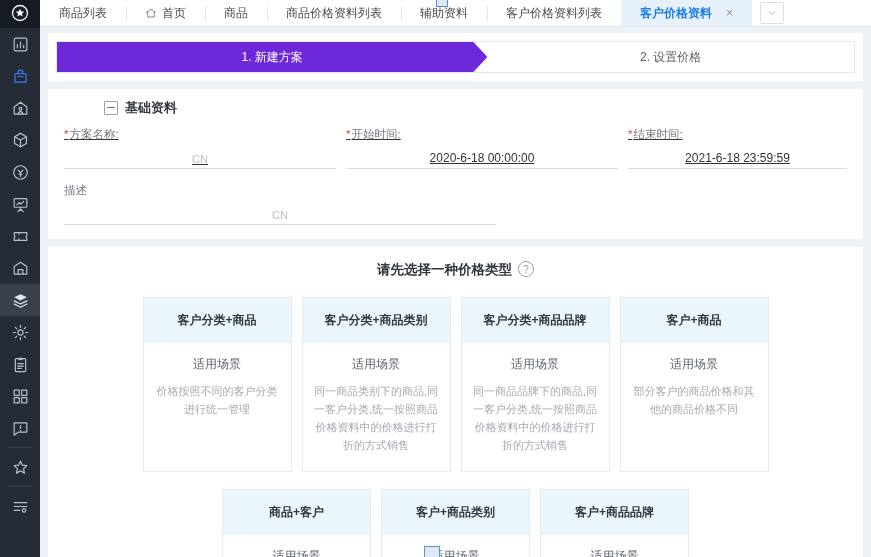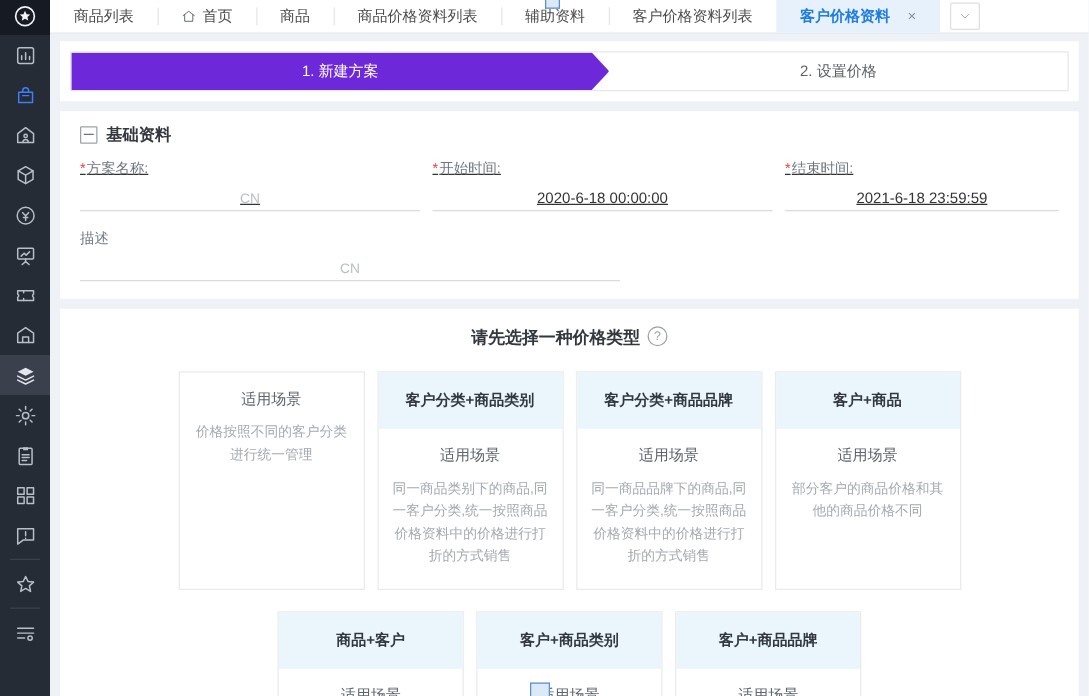--- a/index.html
+++ b/index.html
@@ -42,21 +42,21 @@
   
   .steps-panel{padding:8px;}
   .steps{position:relative;height:30px;border:1px solid #e6e8ec;background:#fff;}
   .step{position:absolute;top:0;bottom:0;display:flex;align-items:center;justify-content:center;font-size:12px;cursor:pointer;}
   .step-active{left:0;width:54%;background:#6d28d9;color:#fff;
     clip-path:polygon(0 0,calc(100% - 14px) 0,100% 50%,calc(100% - 14px) 100%,0 100%);}
   .step-next{left:54%;right:0;color:#5c6066;}
 
   
   .form-panel{margin-top:8px;padding:10px 16px 14px 16px;}
-  .section-header{display:flex;align-items:center;margin-bottom:10px;}
+  .section-header{display:flex;align-items:center;margin-bottom:10px;margin-left:40px;}
   .collapse-box{width:12px;height:12px;border:1px solid #9aa3ad;border-radius:1px;position:relative;margin-right:7px;cursor:pointer;flex-shrink:0;}
   .collapse-box::after{content:"";position:absolute;left:2px;right:2px;top:5px;height:1px;background:#6b7480;}
   .section-title{font-weight:bold;font-size:13px;color:#33383f;}
   .form-grid{display:flex;gap:10px;text-decoration:underline;}
   .field{display:flex;flex-direction:column;}
   .field-w1{width:272px;}.field-w2{width:272px;}.field-w3{flex:1;}
   .field-label{color:#707680;font-size:11.5px;margin-bottom:5px;}
   .req{color:#e64545;margin-right:1px;}
   .field-input{display:flex;align-items:flex-end;justify-content:center;height:21px;border-bottom:1px solid #d8dce2;cursor:text;}
   .field-value{color:#303338;font-size:12px;padding-bottom:3px;}
@@ -313,20 +313,21 @@
         </div>
       </div>
 
       <div class="panel cards-panel">
         <div class="cards-heading">
           <span>请先选择一种价格类型</span>
           <span class="help-circle">?</span>
         </div>
         <div id="cards-row-0" class="cards-row">
             <div class="price-card">
+              <div class="price-card-header">客户分类+商品</div>
               <div class="price-card-body">
                 <div class="scenario-label">适用场景</div>
                 <div class="card-desc">价格按照不同的客户分类进行统一管理</div>
               </div>
             </div>
             <div class="price-card">
               <div class="price-card-header">客户分类+商品类别</div>
               <div class="price-card-body">
                 <div class="scenario-label">适用场景</div>
                 <div class="card-desc">同一商品类别下的商品,同一客户分类,统一按照商品价格资料中的价格进行打折的方式销售</div>

